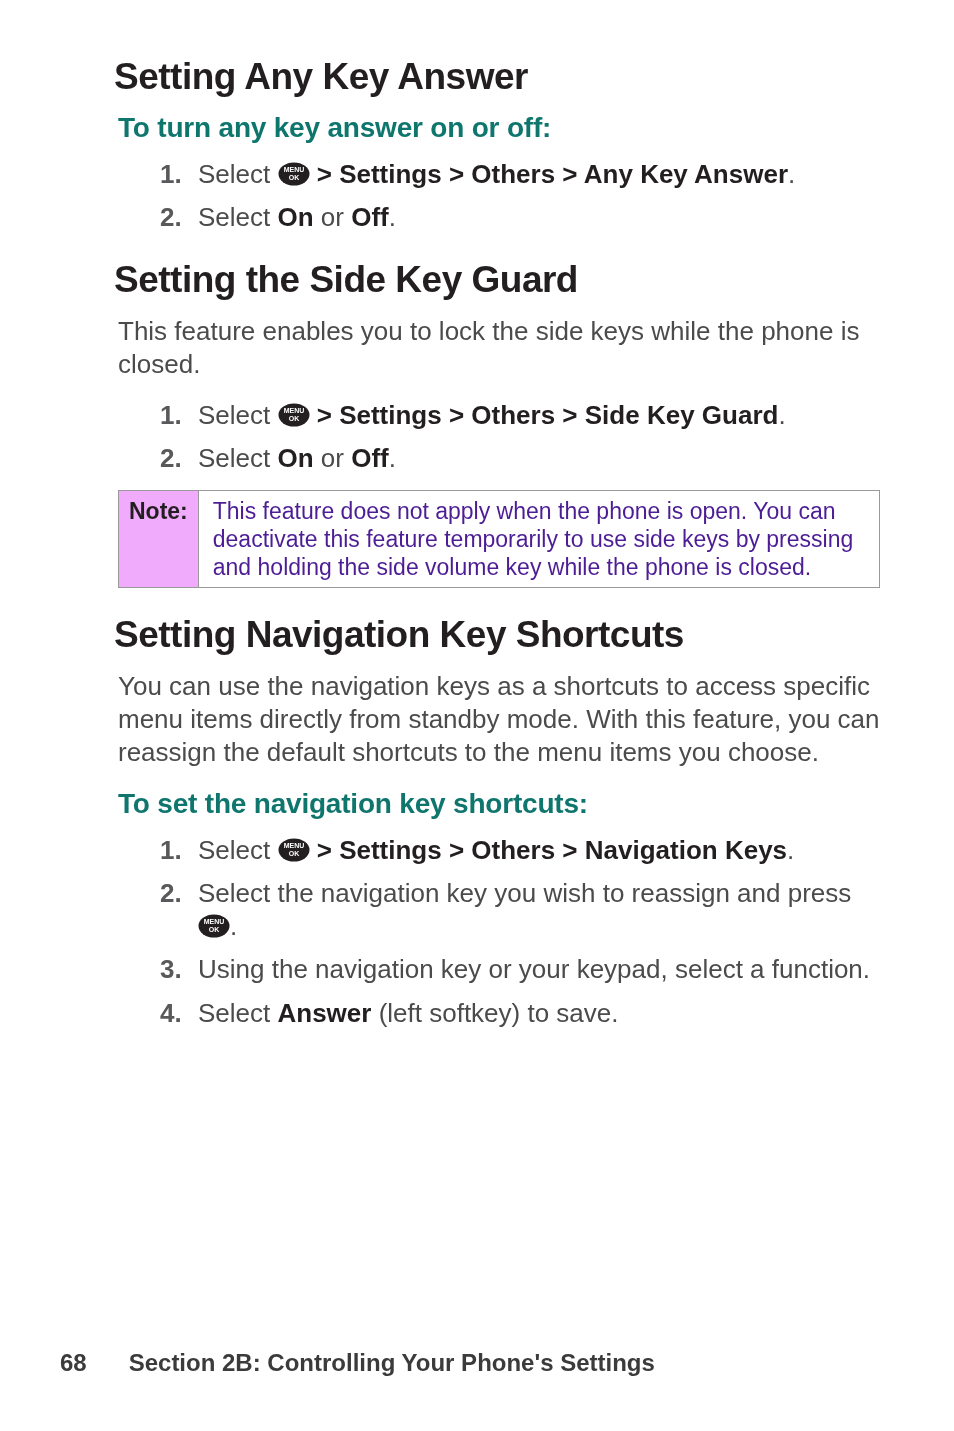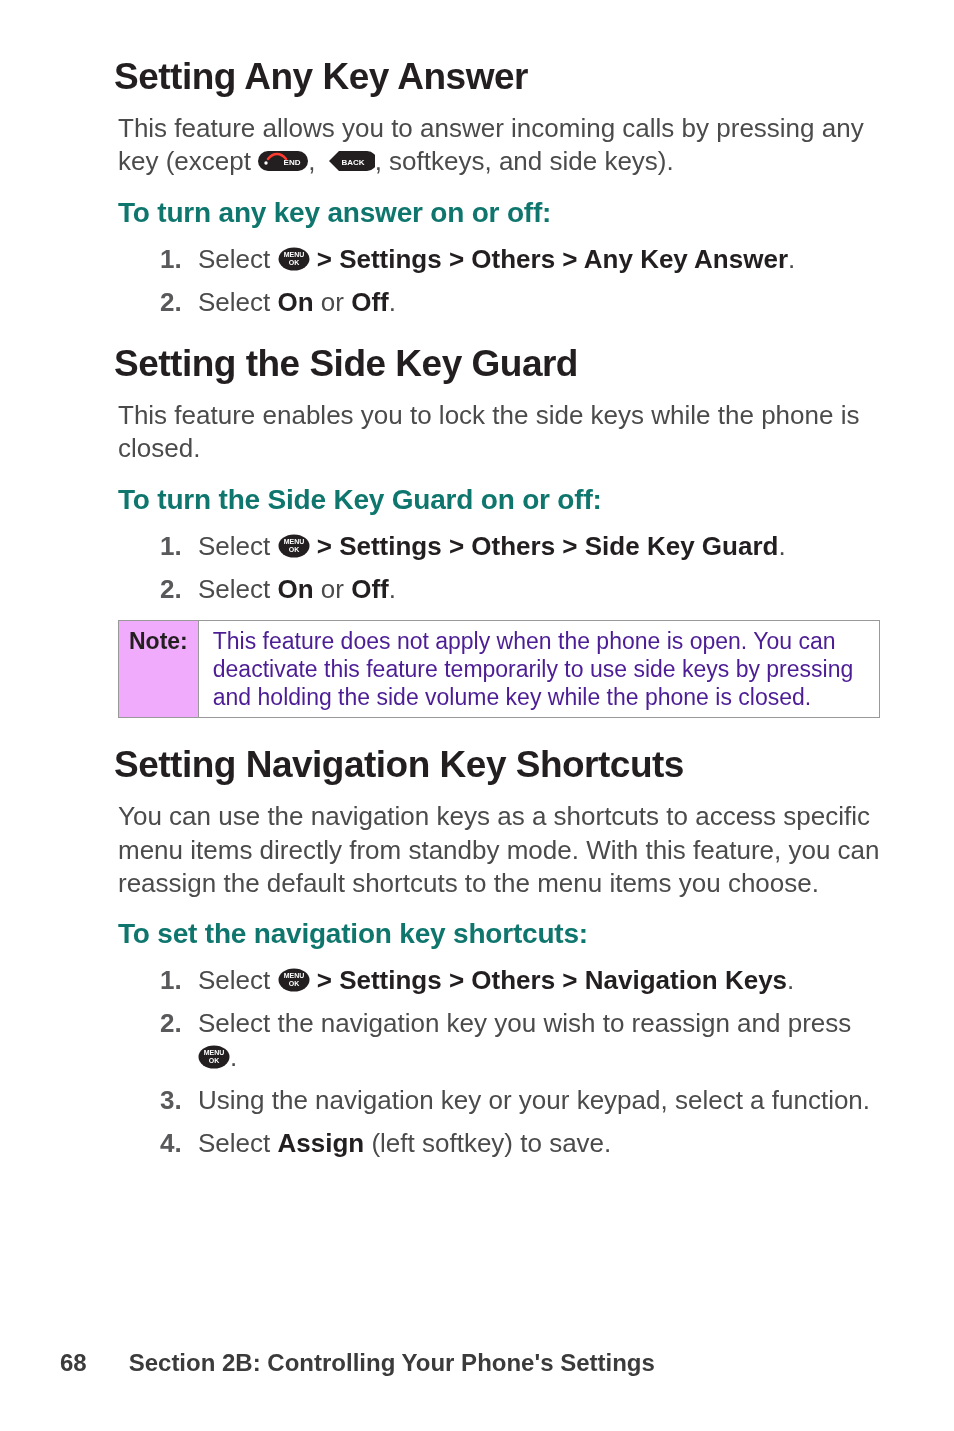--- a/index.html
+++ b/index.html
@@ -118,44 +118,36 @@
     <g id="ic-back">
       <path d="M6 12 L16 2 L44 2 A10 10 0 0 1 44 22 L16 22 Z" fill="#231f20"></path>
       <text x="30" y="16" text-anchor="middle" font-family="Arial" font-size="8" font-weight="700" fill="#fff">BACK</text>
     </g>
   </defs>
 </svg>
 
 <div class="page">
 
   <h2>Setting Any Key Answer</h2>
-  <p class="body">
-    <span>This feature allows you to answer incoming calls by pressing any key (except </span><span class="icon"><svg width="50" height="24" aria-label="END key">
-          <use href="#ic-end"></use>
-        </svg></span><span>, </span><span class="icon"><svg width="52" height="24" aria-label="BACK key">
-          <use href="#ic-back"></use>
-        </svg></span><span>, softkeys, and side keys).</span>
-  </p>
   <p class="lead">To turn any key answer on or off:</p>
   <ol>
     <li>
       <span class="num">1.</span>
       <span>Select </span><span class="icon"><svg width="32" height="24" aria-label="MENU/OK key">
             <use href="#ic-menu"></use>
           </svg></span><span class="b"> &gt; Settings &gt; Others &gt; Any Key Answer</span><span>.</span>
     </li>
     <li>
       <span class="num">2.</span>
       <span>Select </span><span class="b">On</span><span> or </span><span class="b">Off</span><span>.</span>
     </li>
   </ol>
 
   <h2 class="tight">Setting the Side Key Guard</h2>
   <p class="body">This feature enables you to lock the side keys while the phone is closed.</p>
-  <p class="lead">To turn the Side Key Guard on or off:</p>
   <ol style="margin-bottom:14px">
     <li>
       <span class="num">1.</span>
       <span>Select </span><span class="icon"><svg width="32" height="24" aria-label="MENU/OK key">
             <use href="#ic-menu"></use>
           </svg></span><span class="b"> &gt; Settings &gt; Others &gt; Side Key Guard</span><span>.</span>
     </li>
     <li>
       <span class="num">2.</span>
       <span>Select </span><span class="b">On</span><span> or </span><span class="b">Off</span><span>.</span>
@@ -182,21 +174,21 @@
       <span>Select the navigation key you wish to reassign and press </span><span class="icon"><svg width="32" height="24" aria-label="MENU/OK key">
             <use href="#ic-menu"></use>
           </svg></span><span>.</span>
     </li>
     <li>
       <span class="num">3.</span>
       <span>Using the navigation key or your keypad, select a function.</span>
     </li>
     <li>
       <span class="num">4.</span>
-      <span>Select </span><span class="b">Assign</span><span> (left softkey) to save.</span>
+      <span>Select </span><span class="b">Answer</span><span> (left softkey) to save.</span>
     </li>
   </ol>
 
   <div class="footer">
     <span class="pn">68</span>
     <span>Section 2B: Controlling Your Phone's Settings</span>
   </div>
 </div>
 
 </body></html>

